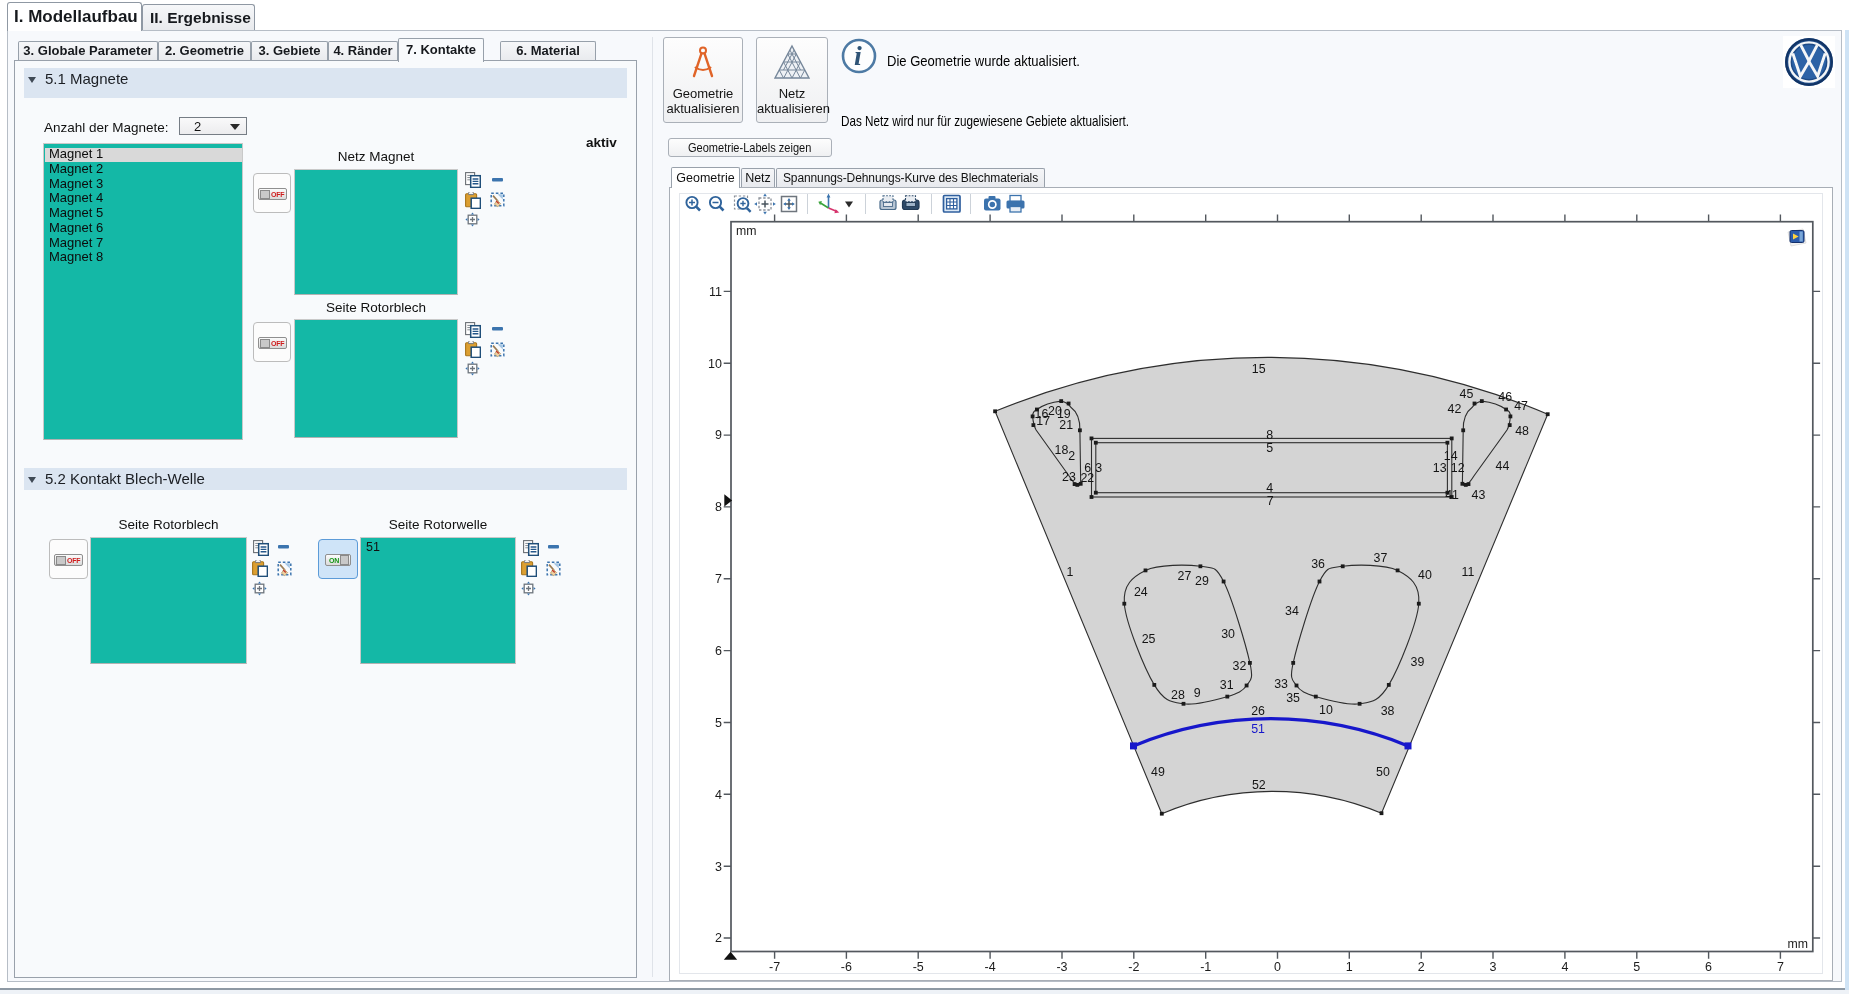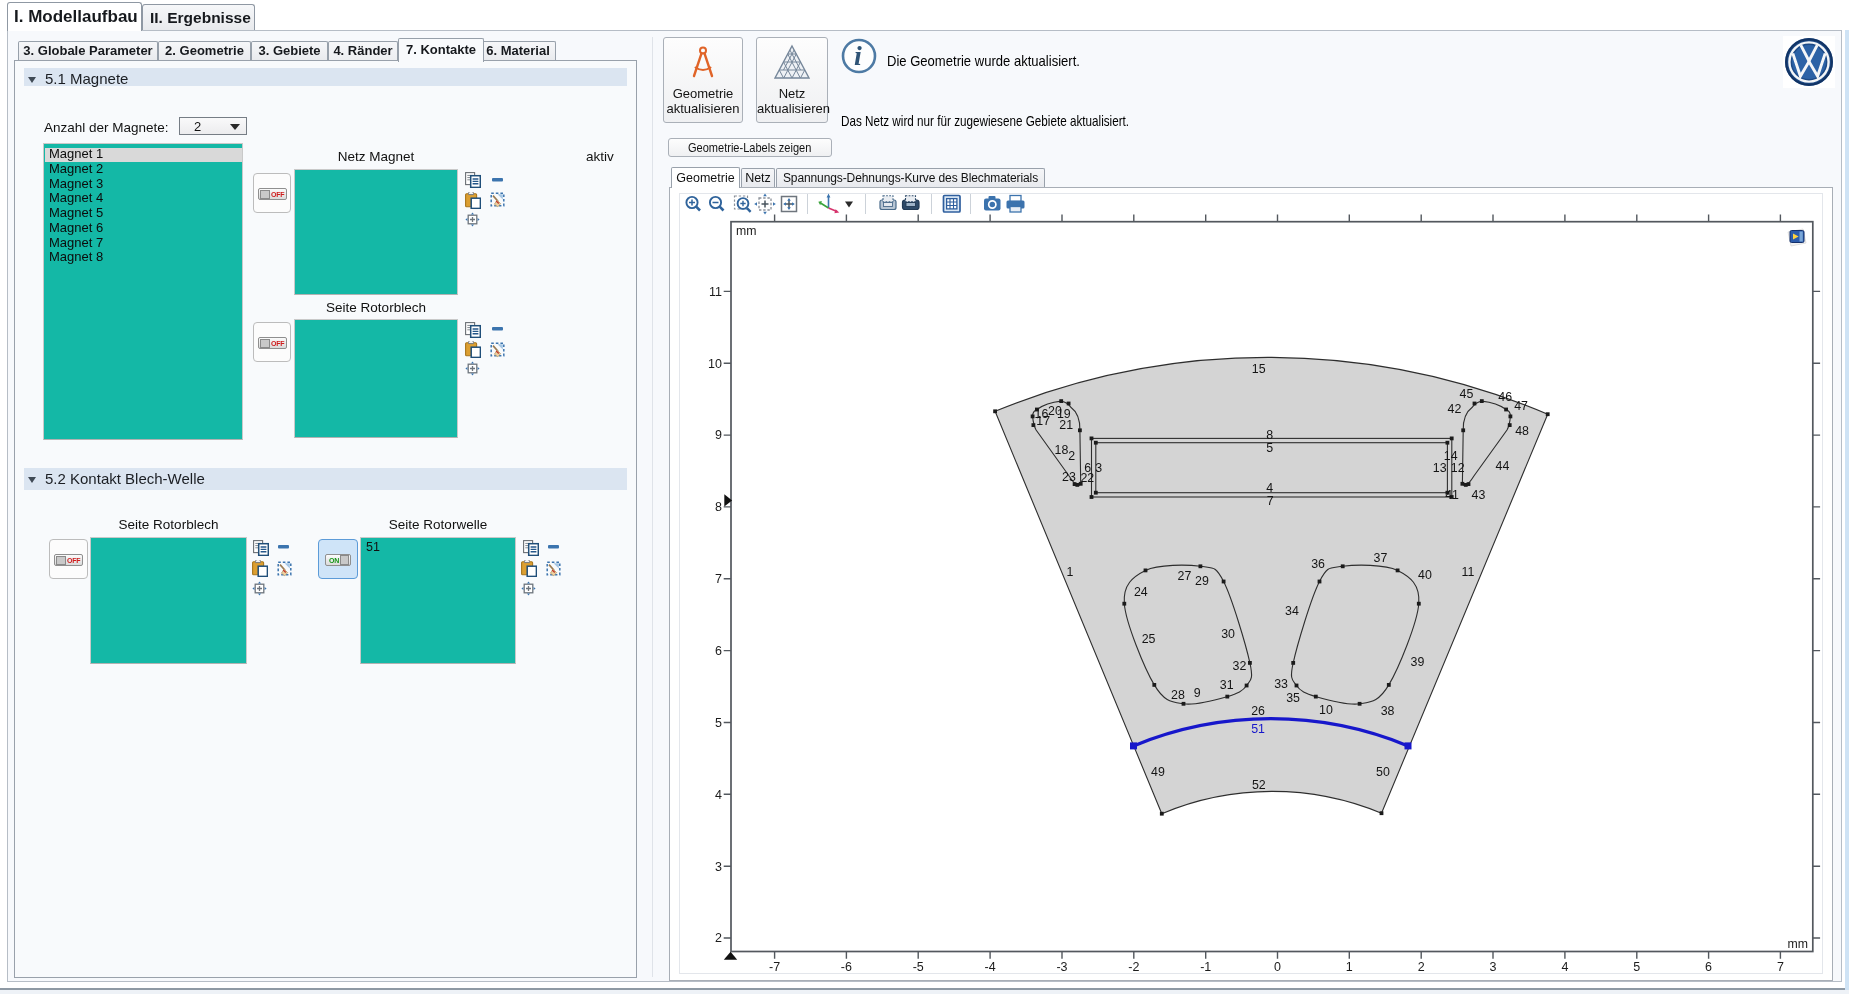--- a/index.html
+++ b/index.html
@@ -24,43 +24,43 @@
 <div class="ab" style="left:1845px;top:30px;width:4px;height:960px;background:#cfe3f5"></div>
 
 <div class="ab tabbig" style="left:7px;top:2px;width:135px;height:29px;background:#fff;line-height:27px;padding-left:6px;z-index:3">I. Modellaufbau</div>
 <div class="ab tabbig" style="left:142px;top:4px;width:113px;height:26px;background:linear-gradient(#f6f7f9,#e8eaed);line-height:25px;padding-left:7px;z-index:2;font-size:15.5px">II. Ergebnisse</div>
 
 <div class="ab tabsm" style="left:18px;top:41px;width:140px;height:19px;line-height:18px">3. Globale Parameter</div>
 <div class="ab tabsm" style="left:158px;top:41px;width:93px;height:19px;line-height:18px">2. Geometrie</div>
 <div class="ab tabsm" style="left:251px;top:41px;width:77px;height:19px;line-height:18px">3. Gebiete</div>
 <div class="ab tabsm" style="left:328px;top:41px;width:70px;height:26px;line-height:18px">4. Ränder</div>
 <div class="ab tabsm" style="left:398px;top:38px;width:86px;height:24px;line-height:21px;background:#f8fafc;z-index:3">7. Kontakte</div>
-<div class="ab tabsm" style="left:480px;top:41px;width:76px;height:19px;line-height:18px">6. Material</div>
+<div class="ab tabsm" style="left:500px;top:41px;width:96px;height:19px;line-height:18px">6. Material</div>
 
 <div class="ab" style="left:14px;top:60px;width:623px;height:918px;border:1px solid #99a1ab;background:#f8fafc;z-index:1"></div>
 <div class="ab" style="left:652px;top:37px;width:1px;height:940px;background:#dfe3e9"></div>
 
-<div class="ab bluebar" style="left:24px;top:68px;width:603px;height:18px;line-height:22px;z-index:2">
+<div class="ab bluebar" style="left:24px;top:68px;width:603px;height:30px;line-height:22px;z-index:2">
     <span style="position:absolute;left:4px;top:8.5px;width:0;height:0;border-left:4.7px solid transparent;border-right:4.7px solid transparent;border-top:6px solid #3f4a55"></span>
     <span style="position:absolute;left:21px;top:0">5.1 Magnete</span>
   </div>
 
 <div class="ab lbl" style="left:44px;top:120px;z-index:2">Anzahl der Magnete:</div>
 <div class="ab" style="left:179px;top:117px;width:68px;height:18px;border:1px solid #767d85;background:linear-gradient(#f9f9fa,#ececee);z-index:2">
   <span style="position:absolute;left:14px;top:1px;font-size:13px;color:#111">2</span>
   <span class="tri" style="position:absolute;right:6px;top:6px;border-left:5px solid transparent;border-right:5px solid transparent;border-top:6px solid #2a2a2a"></span>
 </div>
 
 <div class="ab lbox" style="left:43px;top:143px;width:200px;height:297px;z-index:2">
   <div style="position:absolute;left:1px;top:3.5px;width:197px;height:14.8px;background:#d9d9d9"></div>
   <div style="position:absolute;left:5px;top:3px;font-size:13px;line-height:14.75px;color:#0c0c0c">Magnet&nbsp;1<br>Magnet&nbsp;2<br>Magnet&nbsp;3<br>Magnet&nbsp;4<br>Magnet&nbsp;5<br>Magnet&nbsp;6<br>Magnet&nbsp;7<br>Magnet&nbsp;8</div>
 </div>
 
 <div class="ab lbl" style="left:294px;top:149px;width:164px;text-align:center;z-index:2">Netz Magnet</div>
-<div class="ab lbl" style="left:586px;top:149px;font-weight:normal;z-index:2">aktiv</div>
+<div class="ab lbl" style="left:586px;top:135px;font-weight:bold;z-index:2">aktiv</div>
 <div class="ab tgl" style="left:253px;top:173px;width:38px;height:40px;z-index:2">
   <div class="tglin">
       <span class="tsq" style="left:1px"></span>
       <span class="ttxt" style="left:12px;color:#cf1d1d">OFF</span>
     </div>
 </div>
 <div class="ab lbox" style="left:294px;top:169px;width:164px;height:126px;z-index:2"></div>
 <svg class="ab" style="left:465px;top:172px;z-index:2" width="16" height="16">
     <use href="#i-copy"></use>
   </svg>

